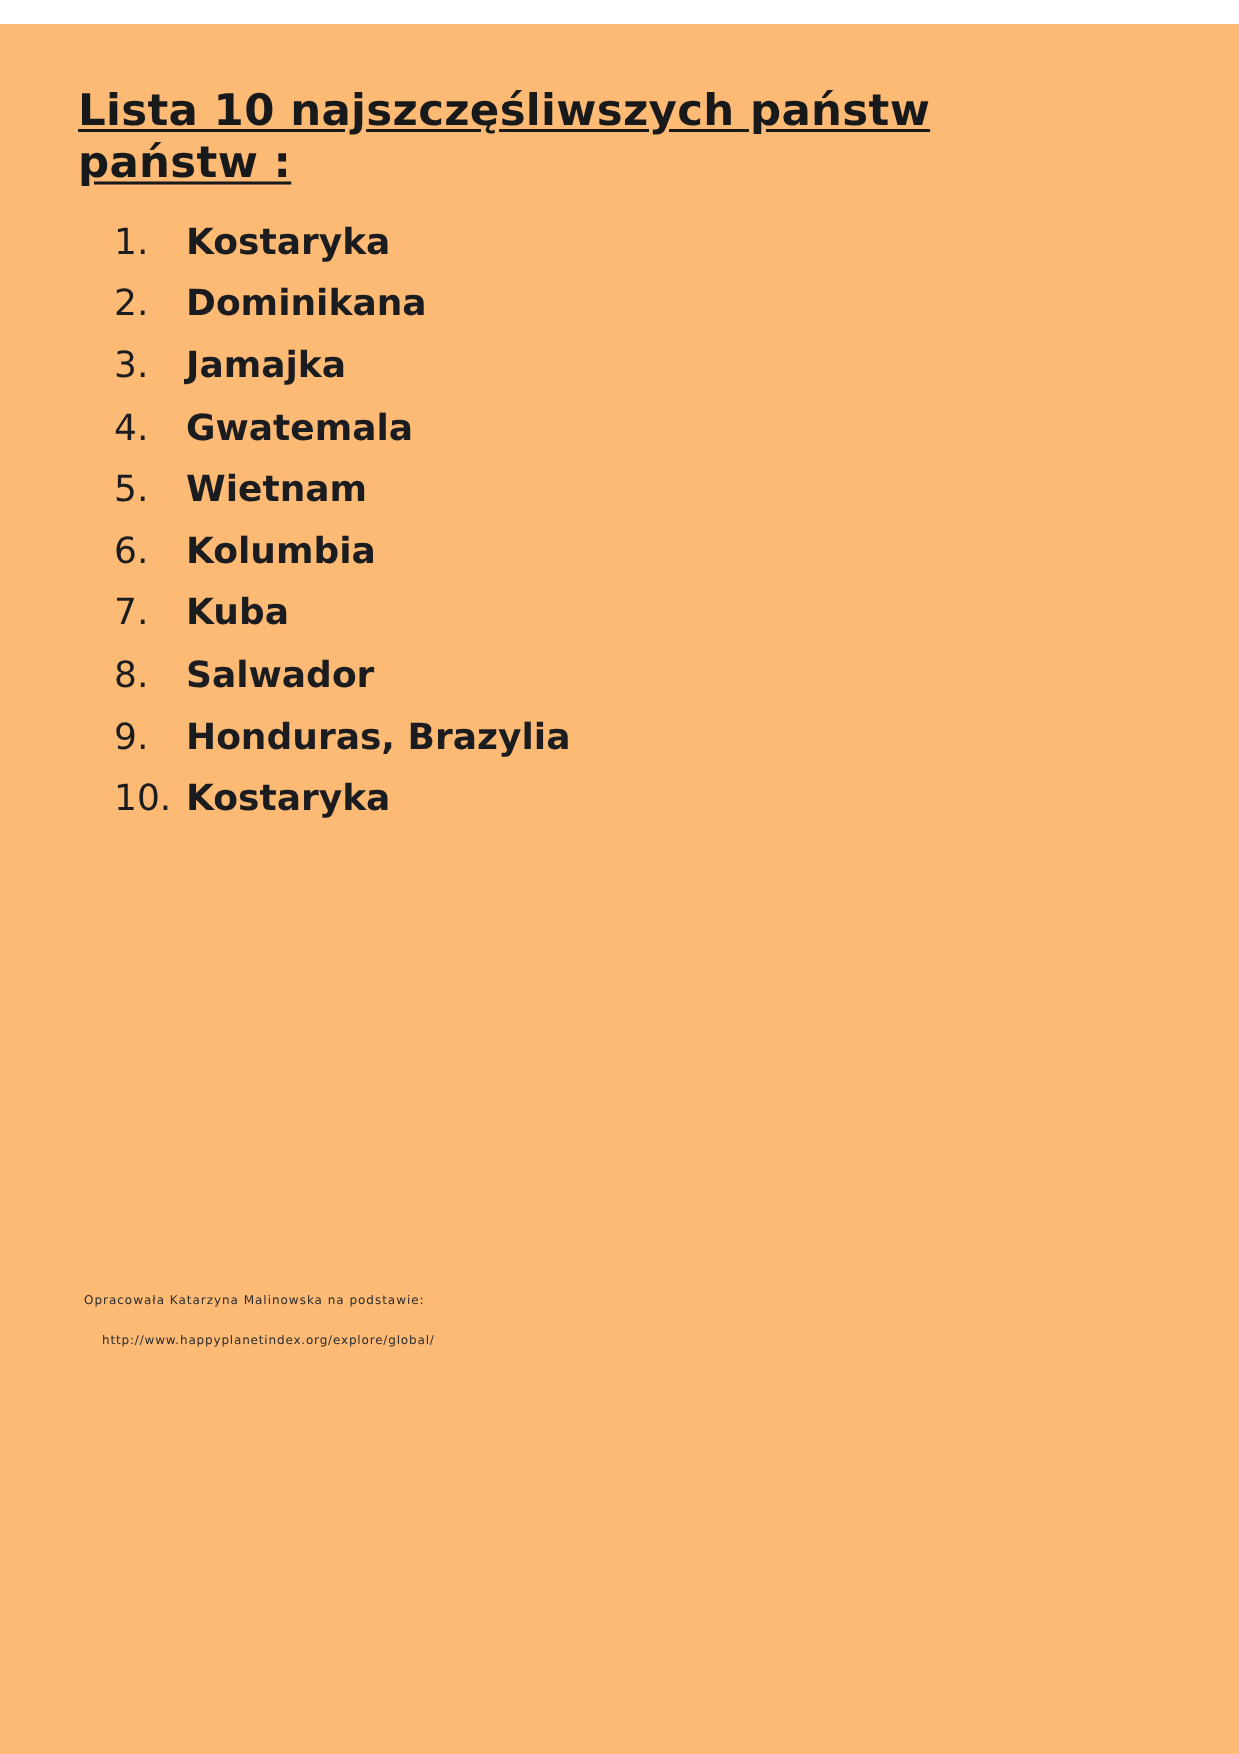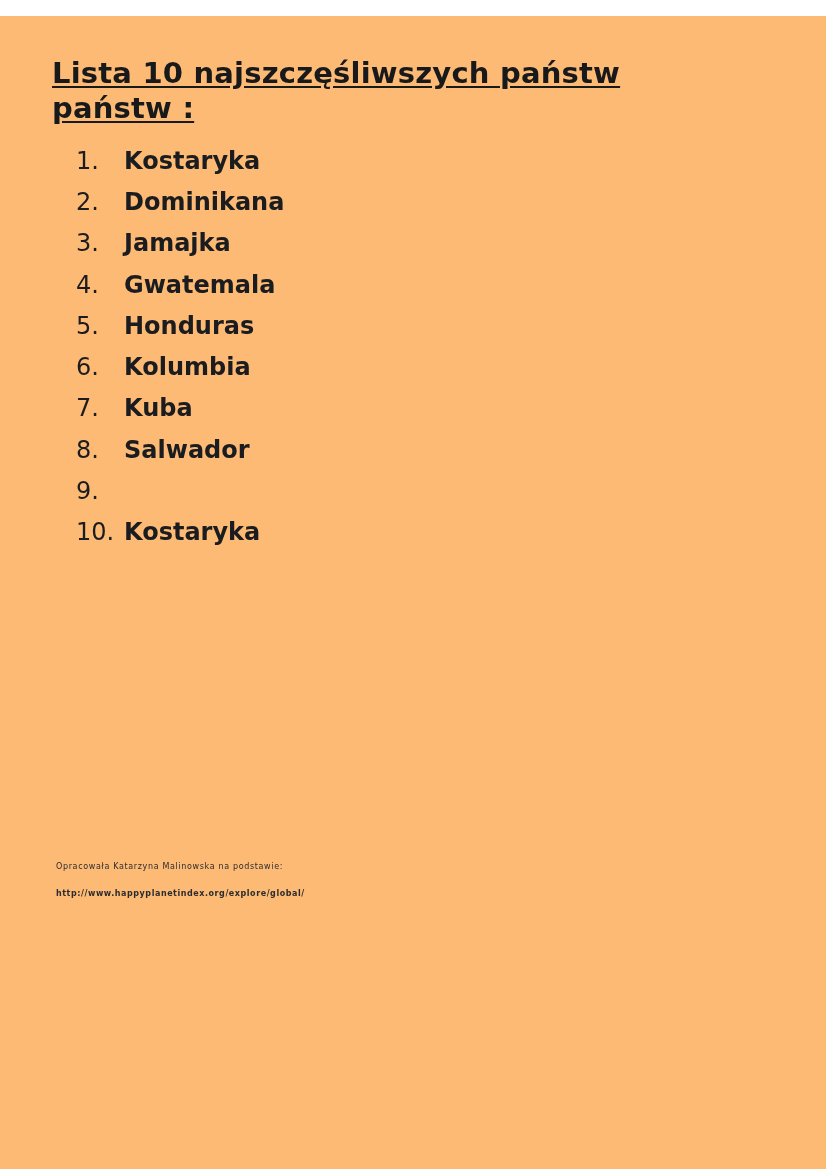--- a/index.html
+++ b/index.html
@@ -79,25 +79,25 @@
     font-size: 8px;
     font-weight: normal;
     letter-spacing: 0.65px;
     color: #2b2c2f;
     line-height: 1.1;
     margin: 0 0 18px 0;
     white-space: nowrap;
   }
   .footer-link {
     font-size: 8px;
-    font-weight: bold;
+    font-weight: normal;
     letter-spacing: 0.55px;
     color: #2b2c2f;
     line-height: 1.1;
-    margin: 0;
+    margin: 12px;
     white-space: nowrap;
   }
 </style>
 </head>
 <body>
 
 <div class="page">
 
   <div class="doc-body">
 
@@ -118,36 +118,37 @@
       <li>
         <span class="num">3.</span>
         <span class="name">Jamajka</span>
       </li>
       <li>
         <span class="num">4.</span>
         <span class="name">Gwatemala</span>
       </li>
       <li>
         <span class="num">5.</span>
-        <span class="name">Honduras</span>
+        <span class="name">Wietnam</span>
       </li>
       <li>
         <span class="num">6.</span>
         <span class="name">Kolumbia</span>
       </li>
       <li>
         <span class="num">7.</span>
         <span class="name">Kuba</span>
       </li>
       <li>
         <span class="num">8.</span>
         <span class="name">Salwador</span>
       </li>
       <li>
         <span class="num">9.</span>
+        <span class="name">Honduras, Brazylia</span>
       </li>
       <li>
         <span class="num">10.</span>
         <span class="name">Kostaryka</span>
       </li>
     </ol>
 
   </div>
 
   <div class="footer-block">

